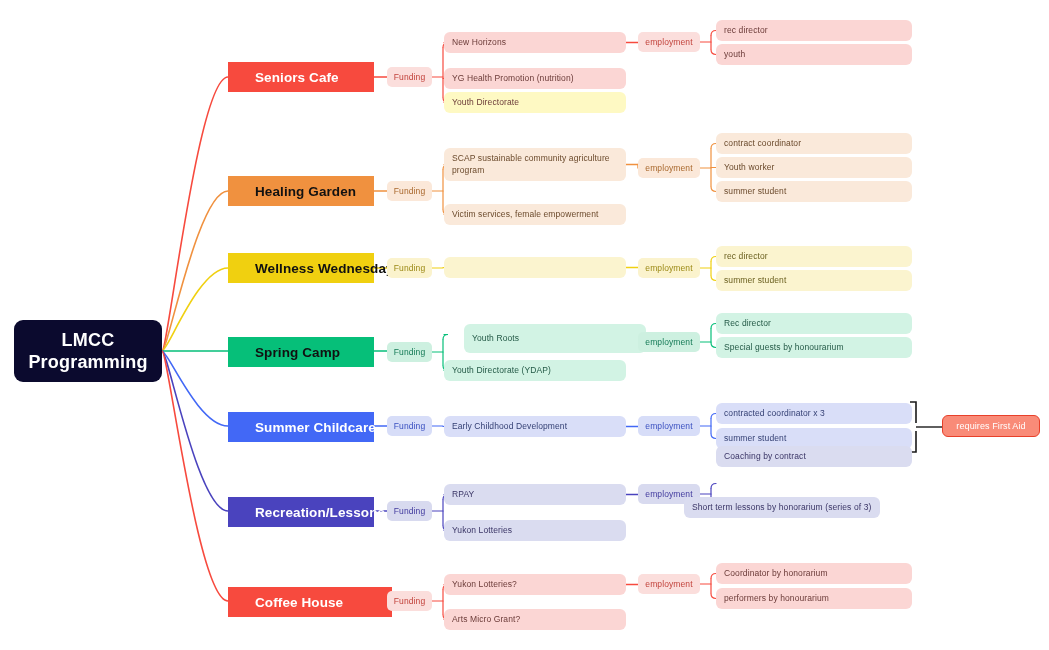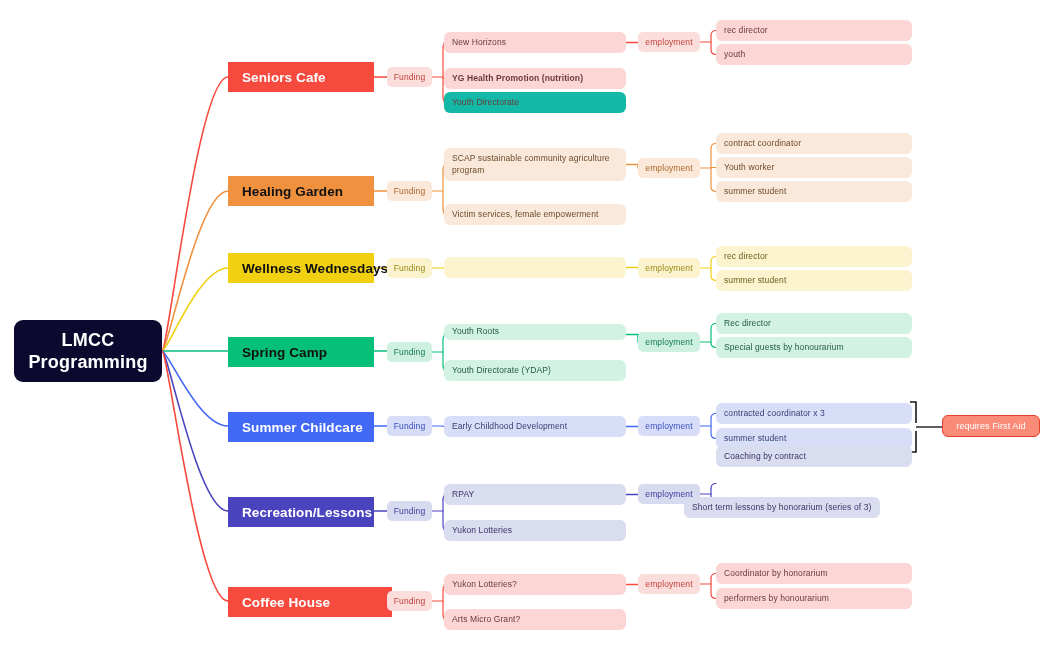--- a/index.html
+++ b/index.html
@@ -40,21 +40,21 @@
     font-weight: 700;
     line-height: 1.25;
     letter-spacing: .2px;
     flex-direction: column;
   }
 
   
   .lvl1 {
     font-size: 13.5px;
     font-weight: 700;
-    padding: 0 14px;
+    padding: 0 27px;
     border-radius: 0;
     letter-spacing: .1px;
   }
 
   
   .pill {
     font-size: 8.5px;
     font-weight: 400;
     padding: 0 7px;
     border-radius: 5px;
@@ -205,24 +205,24 @@
     </div>
     <div class="node lvl1" style="left: 228px; top: 62px; width: 146px; height: 30px; background: rgb(247, 74, 62); color: rgb(255, 255, 255);">
       <span>Seniors Cafe</span>
     </div>
     <div class="node pill" style="left: 387px; top: 67px; width: 45px; height: 20px; background: rgb(251, 222, 220); color: rgb(194, 67, 60);">
       <span>Funding</span>
     </div>
     <div class="node soft" style="left: 444px; top: 32px; width: 182px; height: 21px; background: rgb(251, 214, 212); color: rgb(107, 59, 56);">
       <span>New Horizons</span>
     </div>
-    <div class="node soft" style="left: 444px; top: 68px; width: 182px; height: 21px; background: rgb(251, 214, 212); color: rgb(107, 59, 56); font-weight: bold;">
+    <div class="node soft" style="left: 444px; top: 68px; width: 182px; height: 21px; background: rgb(251, 214, 212); color: rgb(107, 59, 56);">
       <span>YG Health Promotion (nutrition)</span>
     </div>
-    <div class="node soft" style="left: 444px; top: 92px; width: 182px; height: 21px; background: #14b8a6; color: rgb(107, 59, 56);">
+    <div class="node soft" style="left: 444px; top: 92px; width: 182px; height: 21px; background: #fef9c3; color: rgb(107, 59, 56);">
       <span>Youth Directorate</span>
     </div>
     <div class="node pill" style="left: 638px; top: 32px; width: 62px; height: 20px; background: rgb(251, 222, 220); color: rgb(194, 67, 60);">
       <span>employment</span>
     </div>
     <div class="node soft" style="left: 716px; top: 20px; width: 196px; height: 21px; background: rgb(251, 214, 212); color: rgb(107, 59, 56);">
       <span>rec director</span>
     </div>
     <div class="node soft" style="left: 716px; top: 44px; width: 196px; height: 21px; background: rgb(251, 214, 212); color: rgb(107, 59, 56);">
       <span>youth</span>
@@ -268,21 +268,21 @@
     </div>
     <div class="node soft" style="left: 716px; top: 270px; width: 196px; height: 21px; background: rgb(251, 244, 207); color: rgb(107, 96, 32);">
       <span>summer student</span>
     </div>
     <div class="node lvl1" style="left: 228px; top: 337px; width: 146px; height: 30px; background: rgb(6, 191, 121); color: rgb(17, 17, 17);">
       <span>Spring Camp</span>
     </div>
     <div class="node pill" style="left: 387px; top: 342px; width: 45px; height: 20px; background: rgb(205, 240, 224); color: rgb(20, 122, 86);">
       <span>Funding</span>
     </div>
-    <div class="node soft" style="left: 444px; top: 324px; width: 182px; height: 16px; background: rgb(210, 243, 228); color: rgb(37, 91, 72);">
+    <div class="node soft" style="left: 464px; top: 324px; width: 182px; height: 29px; background: rgb(210, 243, 228); color: rgb(37, 91, 72);">
       <span>Youth Roots</span>
     </div>
     <div class="node soft" style="left: 444px; top: 360px; width: 182px; height: 21px; background: rgb(210, 243, 228); color: rgb(37, 91, 72);">
       <span>Youth Directorate (YDAP)</span>
     </div>
     <div class="node pill" style="left: 638px; top: 332px; width: 62px; height: 20px; background: rgb(205, 240, 224); color: rgb(20, 122, 86);">
       <span>employment</span>
     </div>
     <div class="node soft" style="left: 716px; top: 313px; width: 196px; height: 21px; background: rgb(210, 243, 228); color: rgb(37, 91, 72);">
       <span>Rec director</span>

